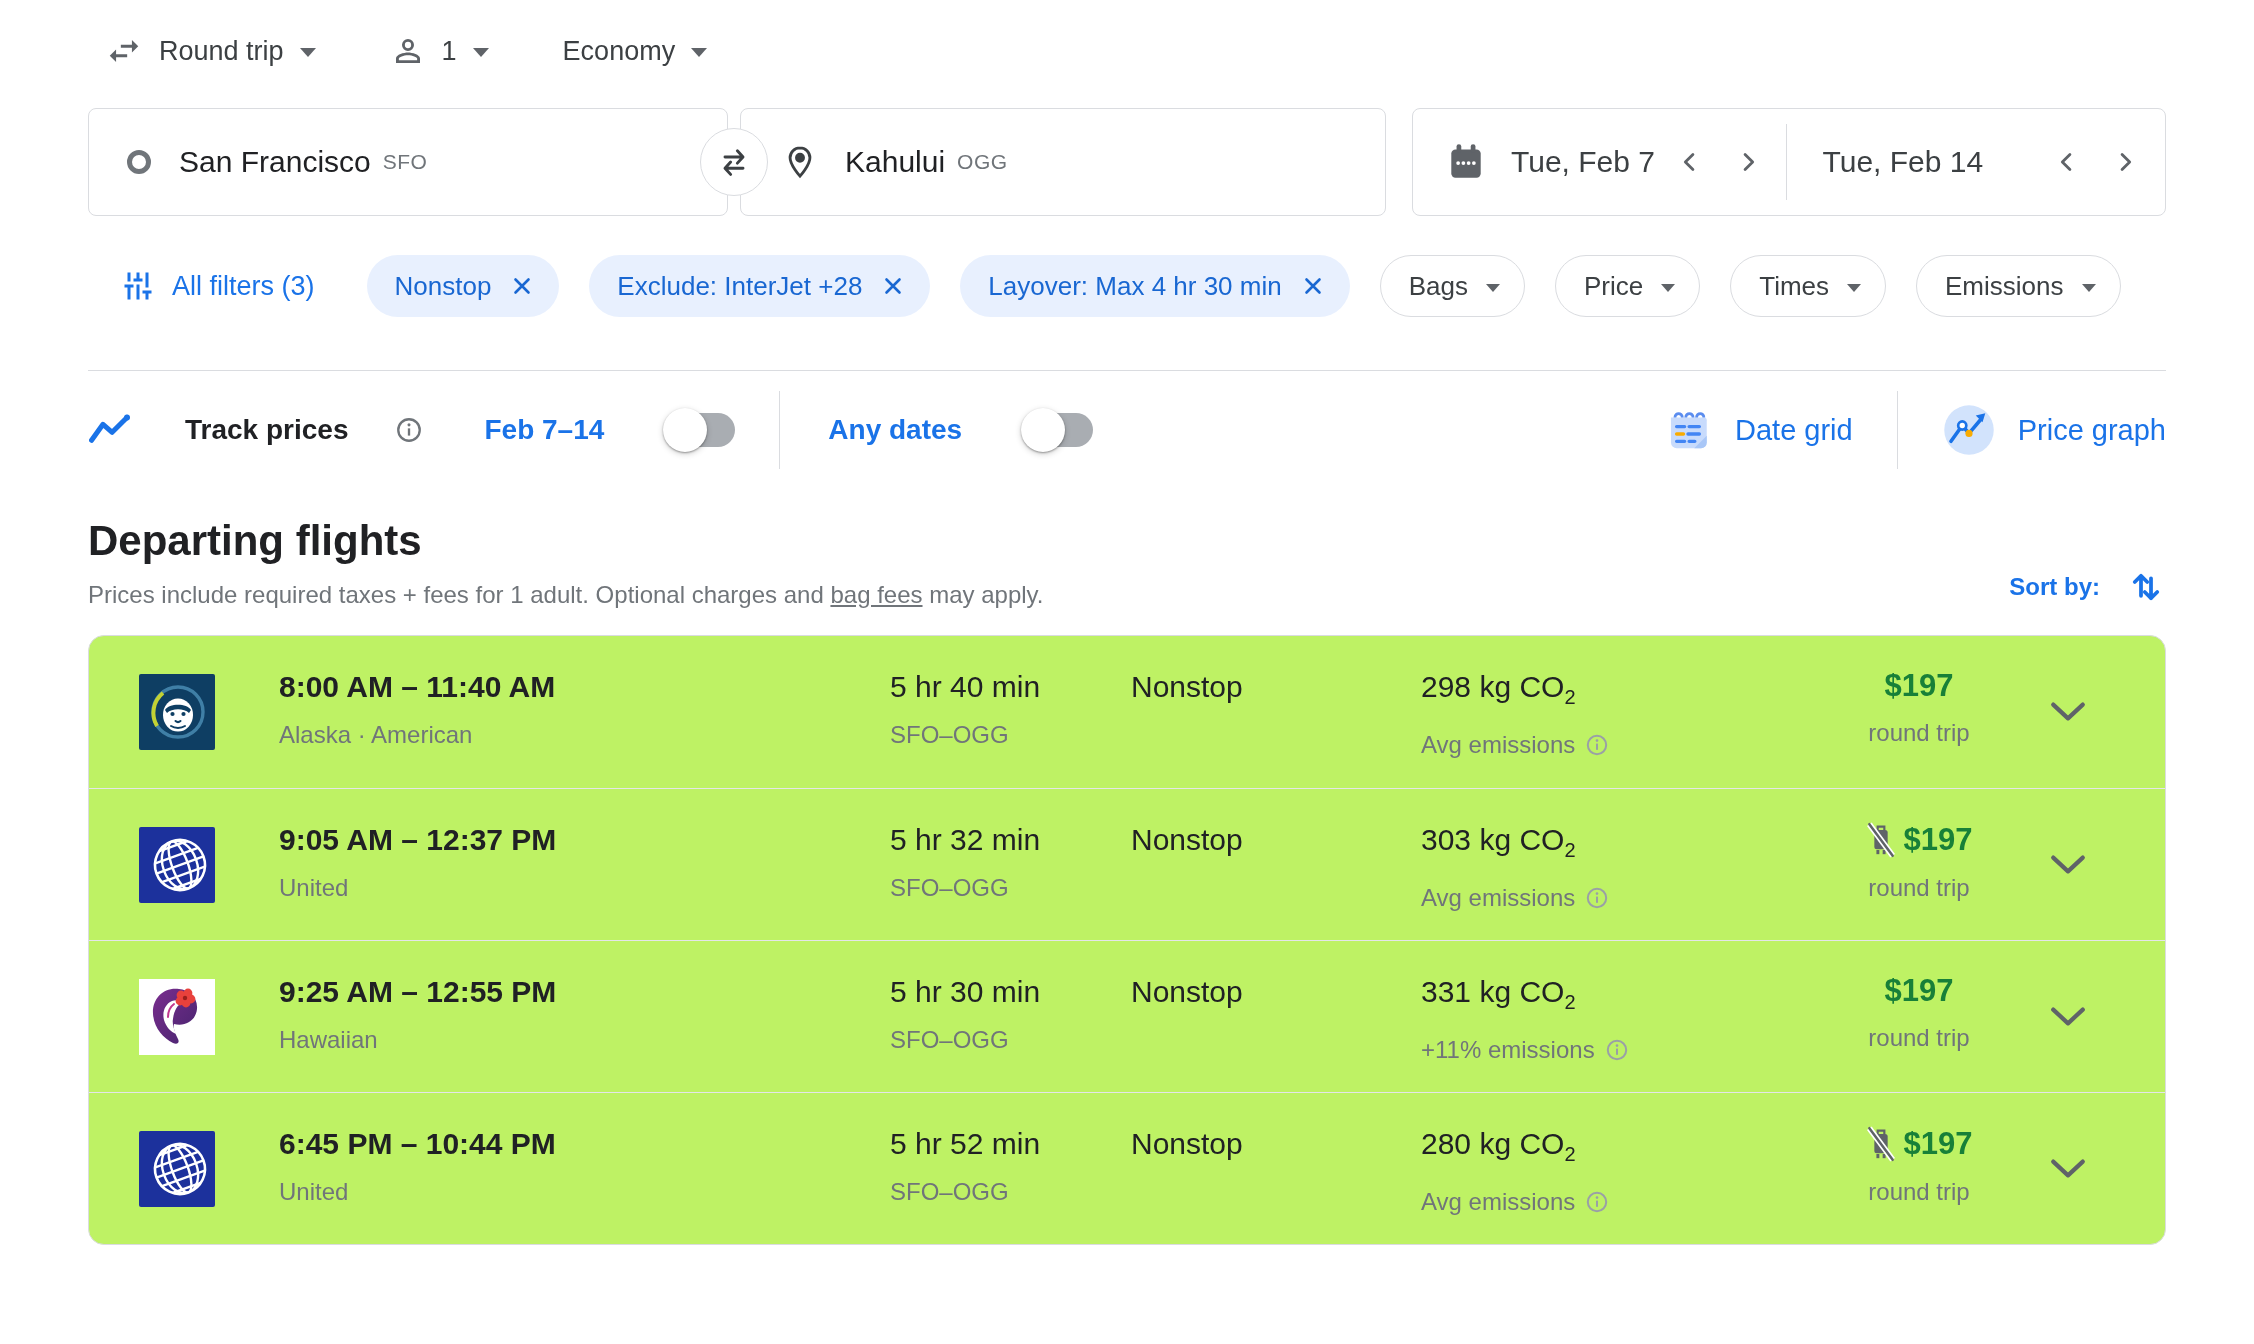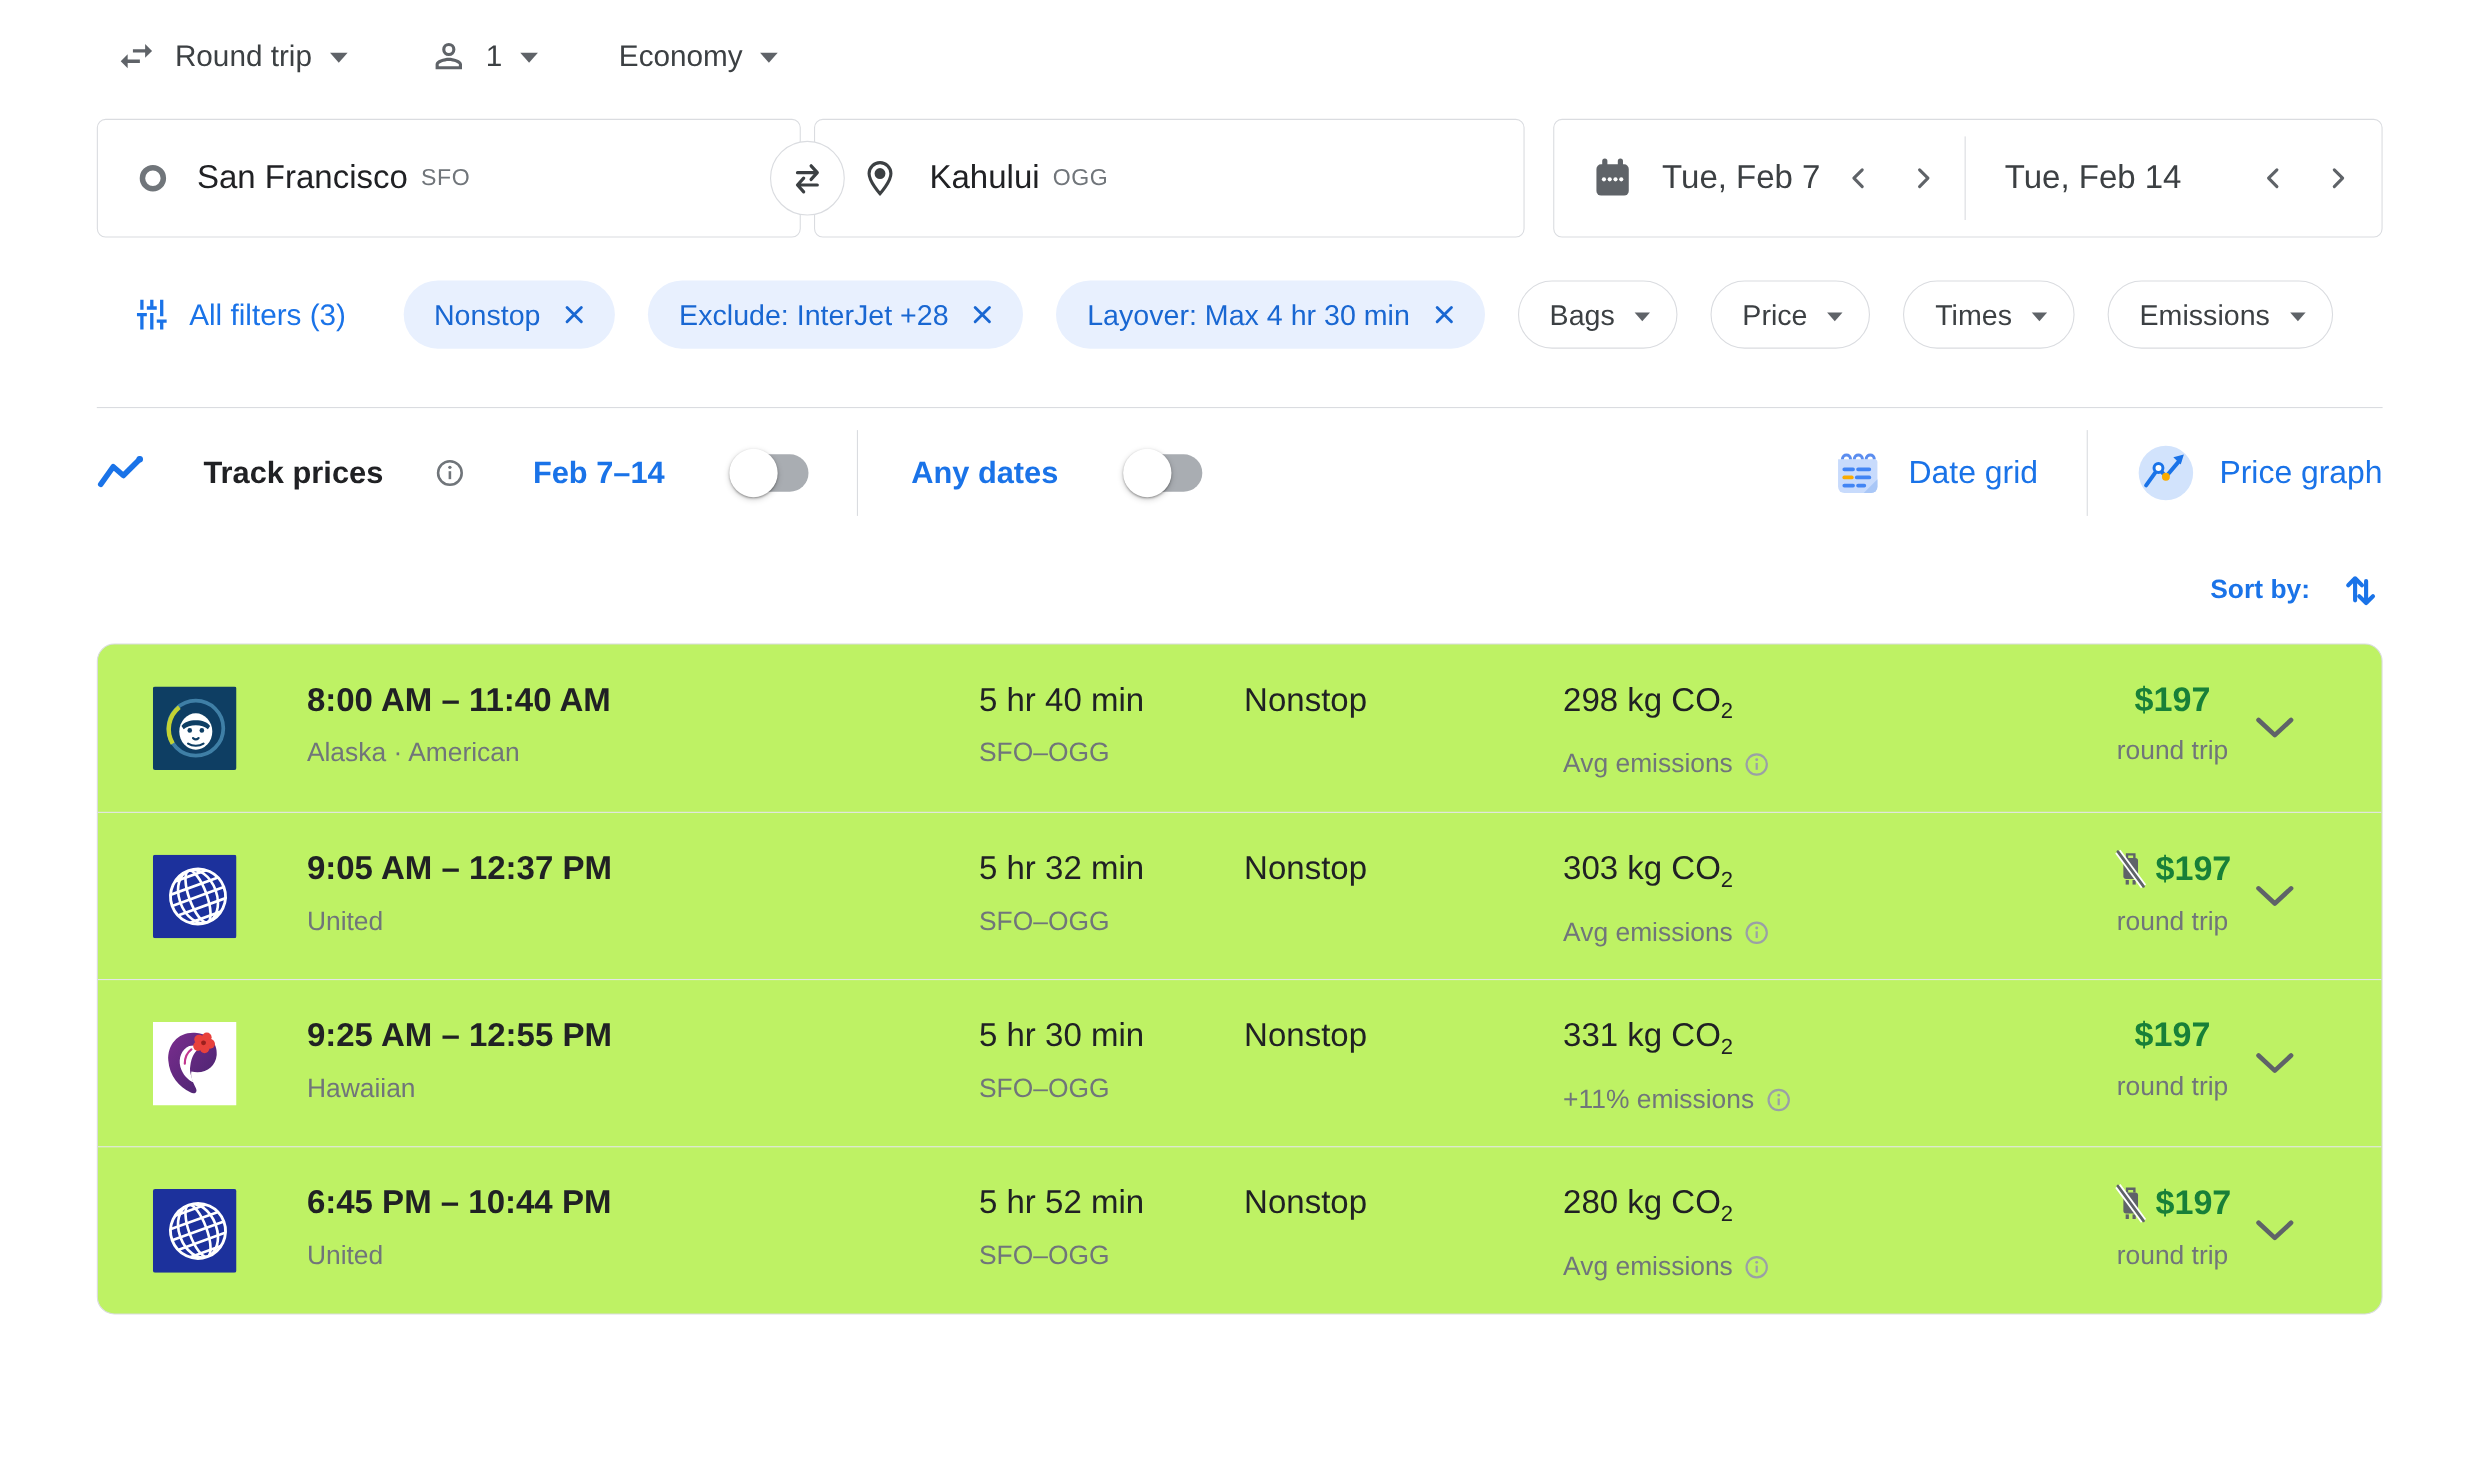--- a/index.html
+++ b/index.html
@@ -82,21 +82,21 @@
   .fcol { position:absolute; top:32px; }
   .fcol .primary { font-size:30px; color:#202124; line-height:38px; white-space:nowrap; }
   .fcol .secondary { font-size:24px; color:#70757a; margin-top:15px; white-space:nowrap; }
   .col-times { left:190px; }
   .col-times .primary { font-weight:bold; }
   .col-duration { left:801px; }
   .col-stops { left:1042px; }
   .col-emissions { left:1332px; }
   .col-emissions .secondary { display:flex; align-items:center; gap:10px; }
   .co2sub { font-size:20px; }
-  .col-price { left:1716px; width:340px; text-align:center; }
+  .col-price { left:1660px; width:340px; text-align:center; }
   .price-line { display:flex; align-items:center; justify-content:center; gap:8px; }
   .price-value { font-size:31px; font-weight:bold; color:#188038; }
   .bag-icon { display:none; }
   .bag-icon.show { display:flex; }
   .expand-btn { position:absolute; right:70px; top:56px; background:none; border:none; cursor:pointer; padding:8px; }
 </style>
 </head>
 <body>
 
 <div class="topbar">
@@ -292,20 +292,24 @@
         <path d="M38.5 9l-8.5 2.2 6 6z" fill="#1a73e8"></path>
         <circle cx="18" cy="20" r="3.6" fill="#fff" stroke="#1a73e8" stroke-width="2.4"></circle>
         <circle cx="24" cy="27" r="3.2" fill="#f9ab00"></circle>
       </svg>
       <span>Price graph</span>
     </button>
   </div>
 </div>
 
 <div class="results-header">
+  <div class="results-titles">
+    <h2>Departing flights</h2>
+    <p class="note"><span>Prices include required taxes + fees for 1 adult. Optional charges and </span><a>bag fees</a><span> may apply.</span></p>
+  </div>
   <div class="sortby">
     <span>Sort by:</span>
     <svg width="40" height="40" viewBox="0 0 32 32" fill="none" stroke="#1a73e8" stroke-width="3" stroke-linecap="round" stroke-linejoin="round">
       <path d="M12 23V7M7 12l5-5 5 5"></path>
         <path d="M20 9v16M15 20l5 5 5-5"></path>
     </svg>
   </div>
 </div>
 
 <div class="flights-card" id="flights-card">

